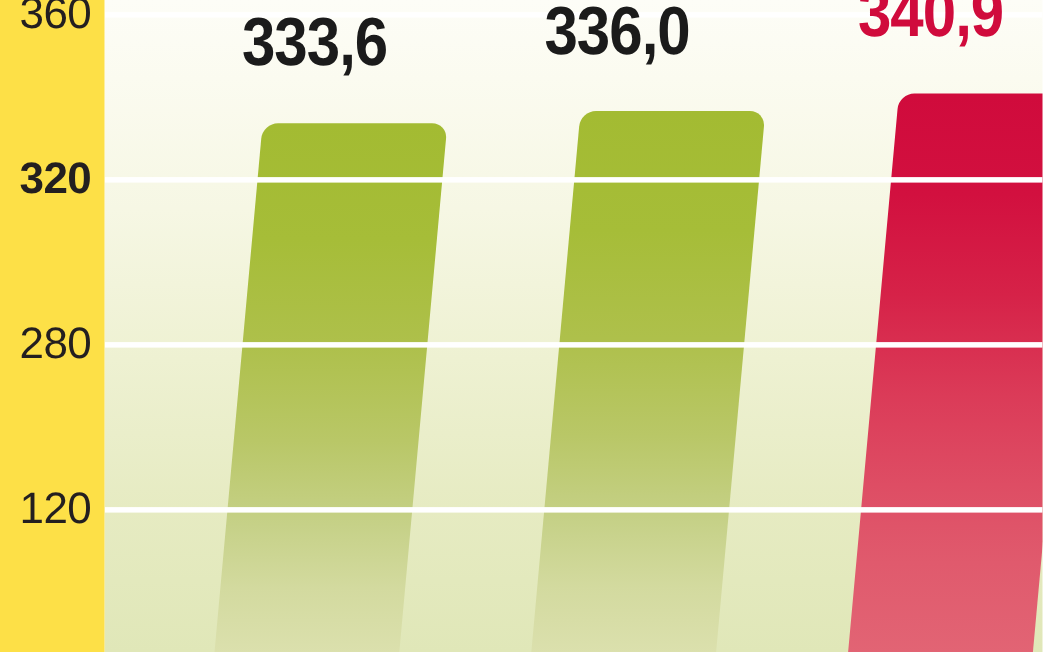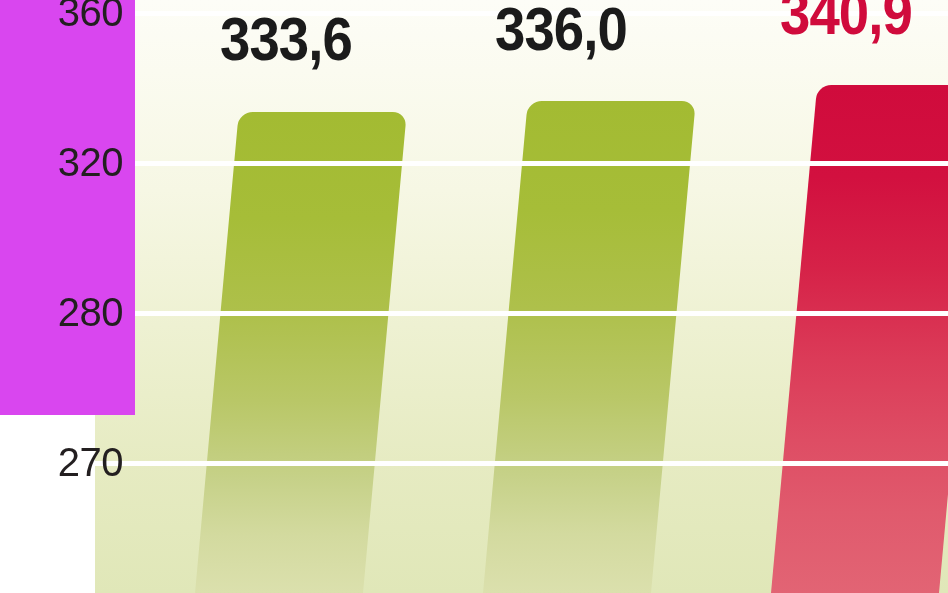--- a/index.html
+++ b/index.html
@@ -36,24 +36,23 @@
        #e6ebc2 78%,
        #e0e7b8 100%);
   }
 
   
   #y-axis {
     position: absolute;
     left: 0;
     top: 0;
     width: 95px;
-    height: 415px;
+    height: 593px;
     z-index: 30;
-    background: #d946ef;
-    padding-left: 40px;
+    background: #fde047;
   }
   .y-tick {
     position: absolute;
     right: 12px;
     font-family: "Liberation Sans", sans-serif;
     font-size: 40px;
     font-weight: 400;
     color: #231f20;
     letter-spacing: -0.5px;
     white-space: nowrap;
@@ -148,23 +147,23 @@
     </div>
 
     <div class="bar-slot" style="left:676px; width:168px;">
       <div class="bar-shape bar-red" style="height:508px;"></div>
     </div>
 
   </div>
 
   <div id="y-axis">
     <span class="y-tick" style="top:-8px;">360</span>
-    <span class="y-tick" style="top:142px;">320</span>
+    <span class="y-tick" style="top:142px;font-weight:bold;">320</span>
     <span class="y-tick" style="top:292px;text-align:right;">280</span>
-    <span class="y-tick" style="top:442px;">270</span>
+    <span class="y-tick" style="top:442px;">120</span>
   </div>
 
   <div class="value-label dark" style="left:188px; top:8px; width:196px;">333,6</div>
 
   <div class="value-label dark" style="left:463px; top:-2px; width:196px;">336,0</div>
 
   <div class="value-label red" style="left:748px; top:-18px; width:196px;">340,9</div>
 
 </div>
 

